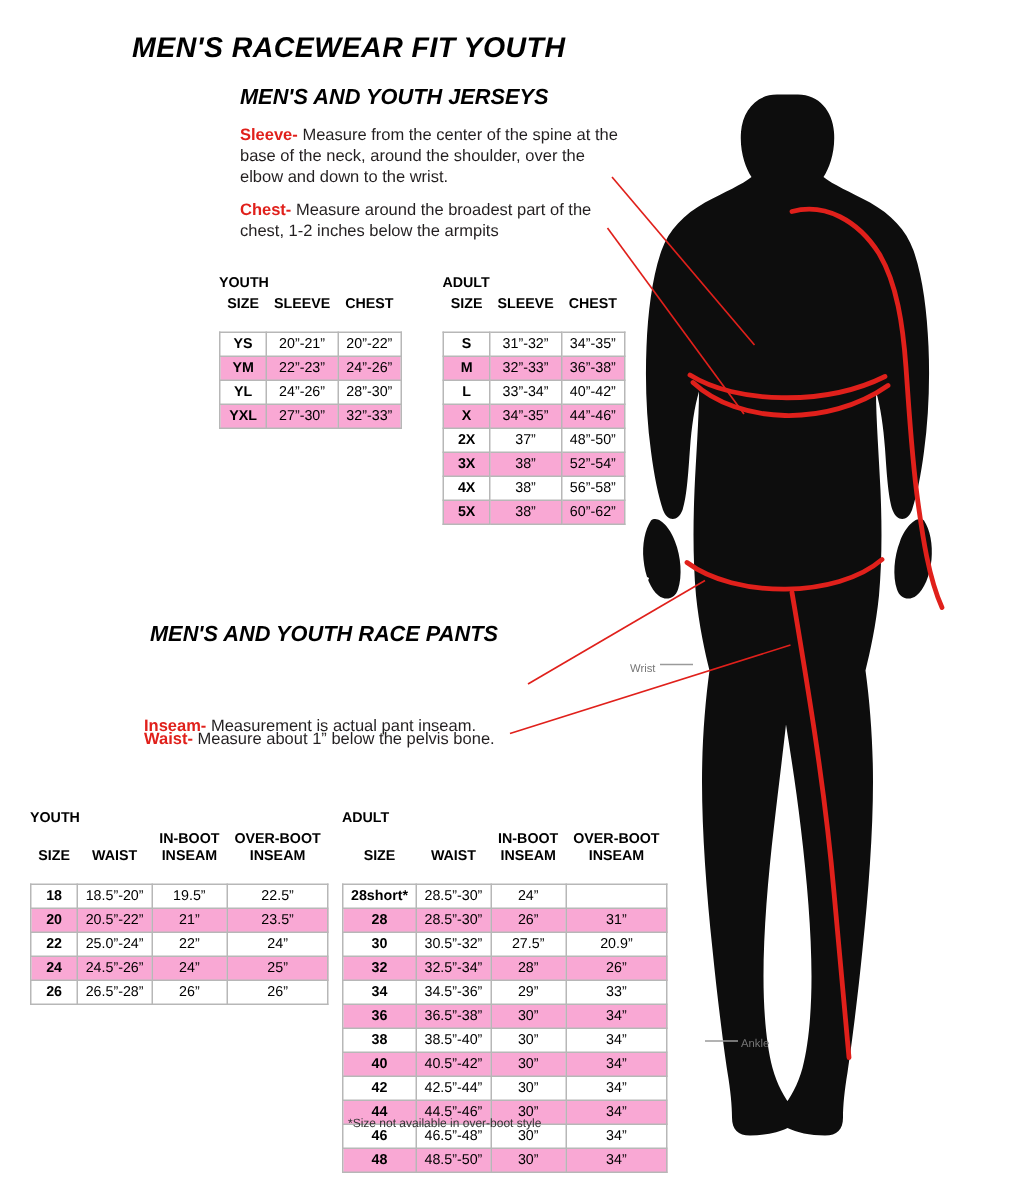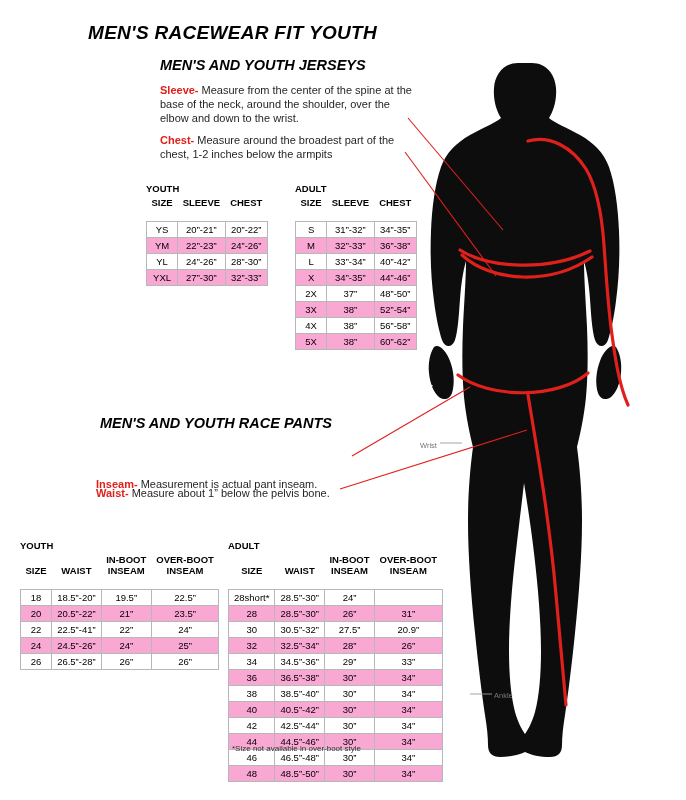--- a/index.html
+++ b/index.html
@@ -80,21 +80,21 @@
     line-height: 11px;
   }
   table.size-table th {
     font-weight: bold;
     border: none;
     padding-bottom: 13px;
     vertical-align: bottom;
     font-size: 9.5px;
   }
   table.size-table tr.head th { border: none; }
-  table.size-table td.sz { font-weight: normal; }
+  table.size-table td.sz { font-weight: bold; }
   table.size-table tr.shaded td { background: #f9a8d4; }
 
   .table-note {
     position: absolute;
     font-size: 8px;
     color: #333;
   }
 
   
   .hdr2 { display: block; }
@@ -370,21 +370,21 @@
             <td>22.5”</td>
           </tr>
           <tr class="shaded">
             <td class="sz">20</td>
             <td>20.5”-22”</td>
             <td>21”</td>
             <td>23.5”</td>
           </tr>
           <tr>
             <td class="sz">22</td>
-            <td>22.5”-41”</td>
+            <td>25.0”-24”</td>
             <td>22”</td>
             <td>24”</td>
           </tr>
           <tr class="shaded">
             <td class="sz">24</td>
             <td>24.5”-26”</td>
             <td>24”</td>
             <td>25”</td>
           </tr>
           <tr>

